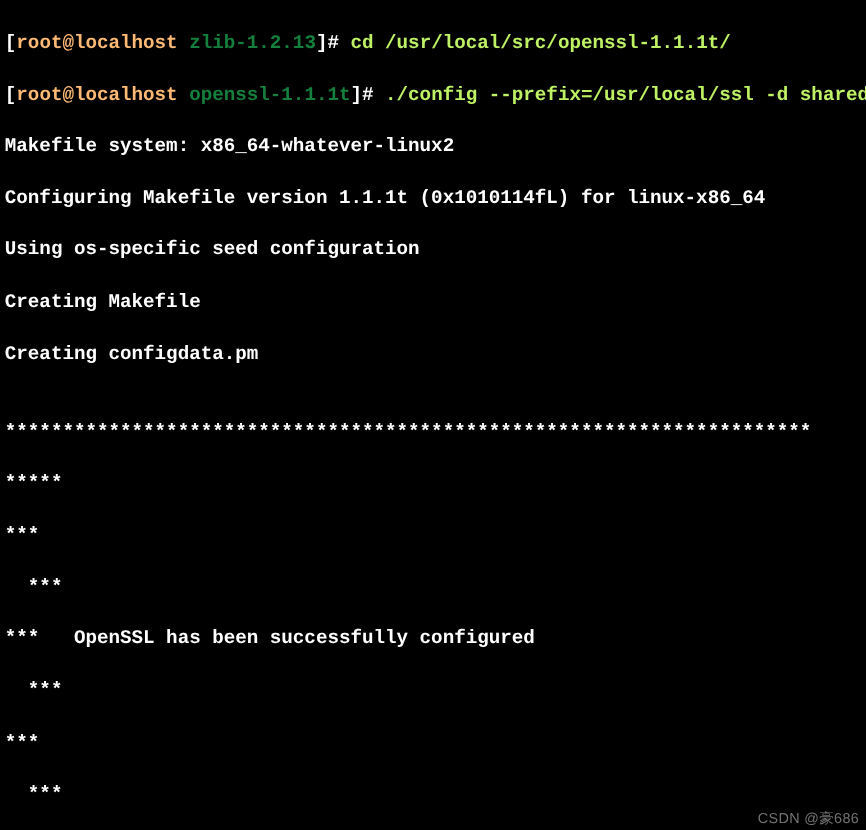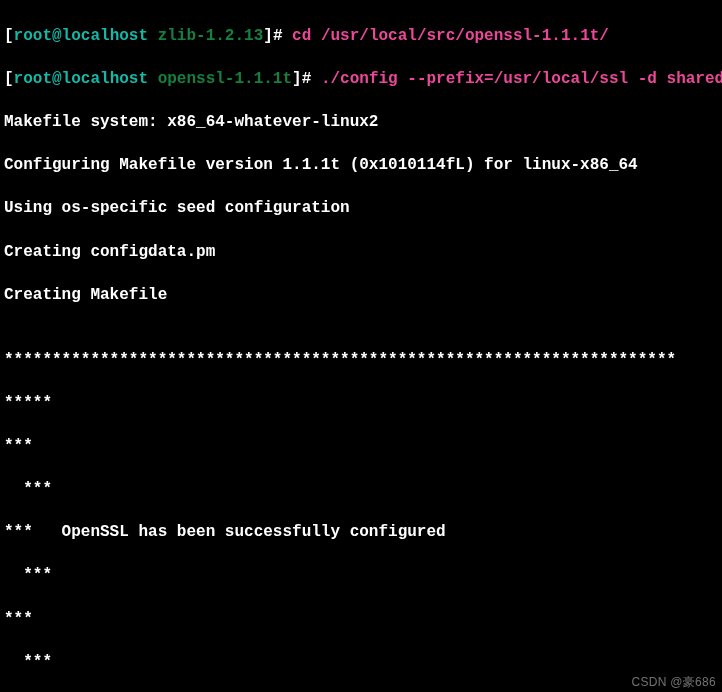--- a/index.html
+++ b/index.html
@@ -19,27 +19,27 @@
     padding: 4px 4px 0 4px;
     white-space: pre;
     font-weight: bold;
   }
   .prompt-open,
   .prompt-close,
   .prompt-hash {
     color: #fff;
   }
   .user-host {
-    color: #14b8a6;
+    color: #fdba74;
   }
   .cwd {
     color: #15803d;
   }
   .cmd {
-    color: #ec4899;
+    color: #bef264;
   }
   .line {
     display: block;
     width: 100%;
   }
   .watermark {
     position: absolute;
     right: 6px;
     bottom: 2px;
     color: #bdbdbd;
@@ -53,22 +53,22 @@
 </style>
 </head>
 <body>
 
 <div class="terminal">
 <span class="line"><span class="prompt-open">[</span><span class="user-host">root@localhost</span> <span class="cwd">zlib-1.2.13</span><span class="prompt-close">]</span><span class="prompt-hash"># </span><span class="cmd">cd /usr/local/src/openssl-1.1.1t/</span></span>
 <span class="line"><span class="prompt-open">[</span><span class="user-host">root@localhost</span> <span class="cwd">openssl-1.1.1t</span><span class="prompt-close">]</span><span class="prompt-hash"># </span><span class="cmd">./config --prefix=/usr/local/ssl -d shared</span></span>
 <span class="line">Makefile system: x86_64-whatever-linux2</span>
 <span class="line">Configuring Makefile version 1.1.1t (0x1010114fL) for linux-x86_64</span>
 <span class="line">Using os-specific seed configuration</span>
+<span class="line">Creating Makefile</span>
 <span class="line">Creating configdata.pm</span>
-<span class="line">Creating Makefile</span>
 <span class="line"></span>
 <span class="line">**********************************************************************</span>
 <span class="line">*****</span>
 <span class="line">***</span>
 <span class="line">  ***</span>
 <span class="line">***   OpenSSL has been successfully configured</span>
 <span class="line">  ***</span>
 <span class="line">***</span>
 <span class="line">  ***</span>
 

